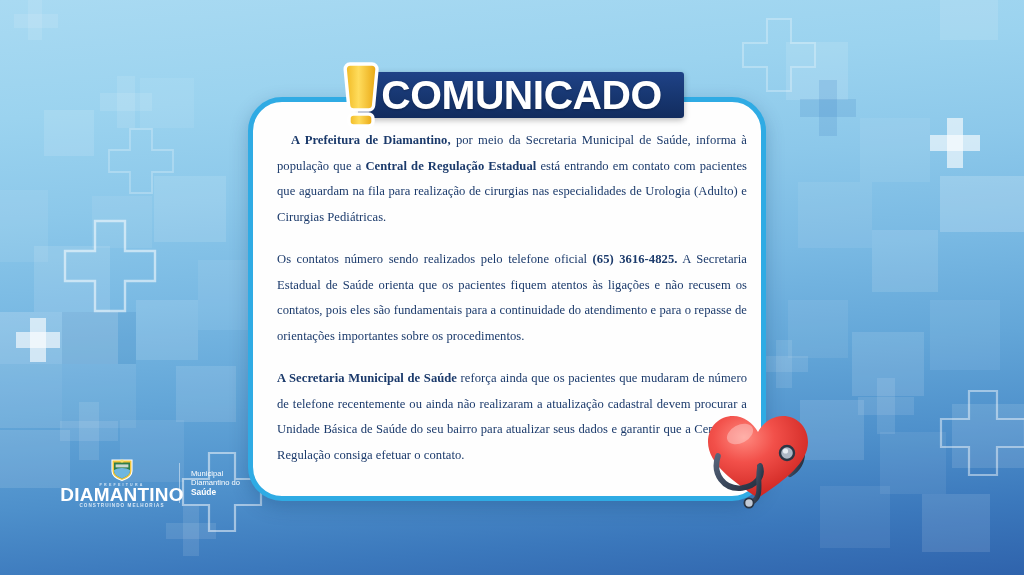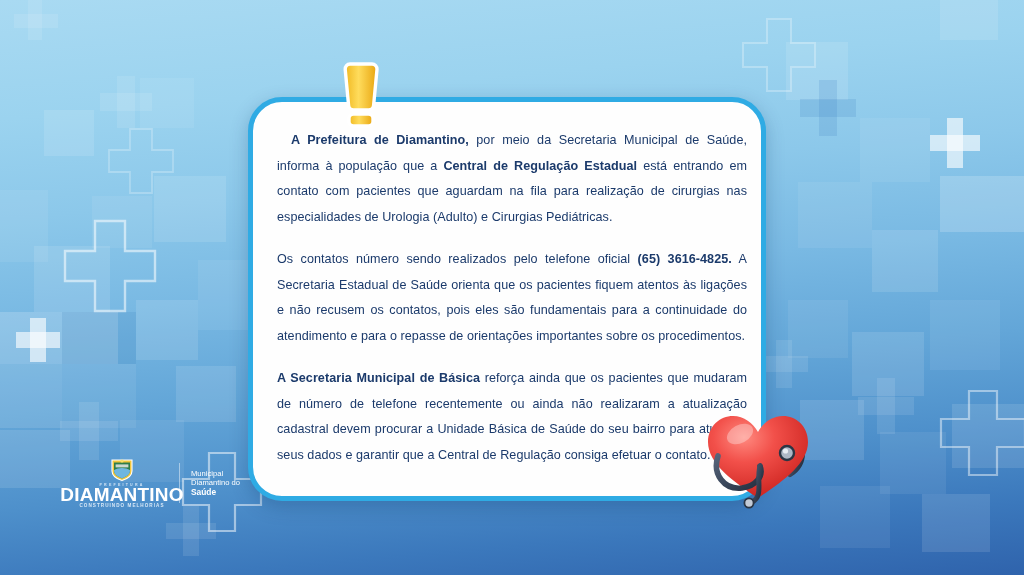--- a/index.html
+++ b/index.html
@@ -60,21 +60,21 @@
     z-index:4;
   }
   #card-body{
     position:absolute;left:24px;top:26px;width:470px;
     color:#1B3A6B;
     font-size:12.6px;
     line-height:25.5px;
     font-family:"Liberation Sans",sans-serif;
     letter-spacing:.05px;
   }
-  #card-body p{margin:0 0 17px 0;text-align:justify;}
+  #card-body p{margin:0 0 17px 0;text-align:justify;font-family:Liberation Serif, serif;}
   #card-body p:last-child{margin-bottom:0;}
   #card-body b{font-weight:700;}
   .indent{text-indent:14px;}
 
   
   #heart-graphic{position:absolute;left:694px;top:398px;width:128px;height:112px;z-index:8;}
 
   
   #footer-logos{
     position:absolute;left:72px;top:452px;width:180px;height:62px;
@@ -197,24 +197,27 @@
       <svg width="70" height="70" viewBox="0 0 70 70">
         <path d="M24 3 H46 V24 H67 V46 H46 V67 H24 V46 H3 V24 H24 Z" fill="none" stroke="rgba(255,255,255,.25)" stroke-width="1.8"></path>
       </svg>
     </div>
   </div>
 
   <div id="card">
     <div id="card-body">
         <p class="indent"><b>A Prefeitura de Diamantino,</b><span> por meio da Secretaria Municipal de Saúde, informa à população que a </span><b>Central de Regulação Estadual</b><span> está entrando em contato com pacientes que aguardam na fila para realização de cirurgias nas especialidades de Urologia (Adulto) e Cirurgias Pediátricas.</span></p>
         <p><span>Os contatos número sendo realizados pelo telefone oficial </span><b>(65) 3616-4825.</b><span> A Secretaria Estadual de Saúde orienta que os pacientes fiquem atentos às ligações e não recusem os contatos, pois eles são fundamentais para a continuidade do atendimento e para o repasse de orientações importantes sobre os procedimentos.</span></p>
-        <p><b>A Secretaria Municipal de Básica</b><span> reforça ainda que os pacientes que mudaram de número de telefone recentemente ou ainda não realizaram a atualização cadastral devem procurar a Unidade Básica de Saúde  do seu bairro para atualizar seus dados e garantir que a Central de Regulação consiga efetuar o contato.</span></p>
+        <p><b>A Secretaria Municipal de Saúde</b><span> reforça ainda que os pacientes que mudaram de número de telefone recentemente ou ainda não realizaram a atualização cadastral devem procurar a Unidade Básica de Saúde  do seu bairro para atualizar seus dados e garantir que a Central de Regulação consiga efetuar o contato.</span></p>
       </div>
   </div>
 
+  <div id="banner">
+    <span id="banner-title">COMUNICADO</span>
+  </div>
 
   <div id="excl">
     <svg width="40" height="68" viewBox="0 0 40 68">
       <defs>
         <linearGradient id="gy" x1="0" y1="0" x2="1" y2="0">
           <stop offset="0%" stop-color="#F0B820"></stop>
           <stop offset="42%" stop-color="#FFDC5C"></stop>
           <stop offset="100%" stop-color="#E8A510"></stop>
         </linearGradient>
       </defs>

